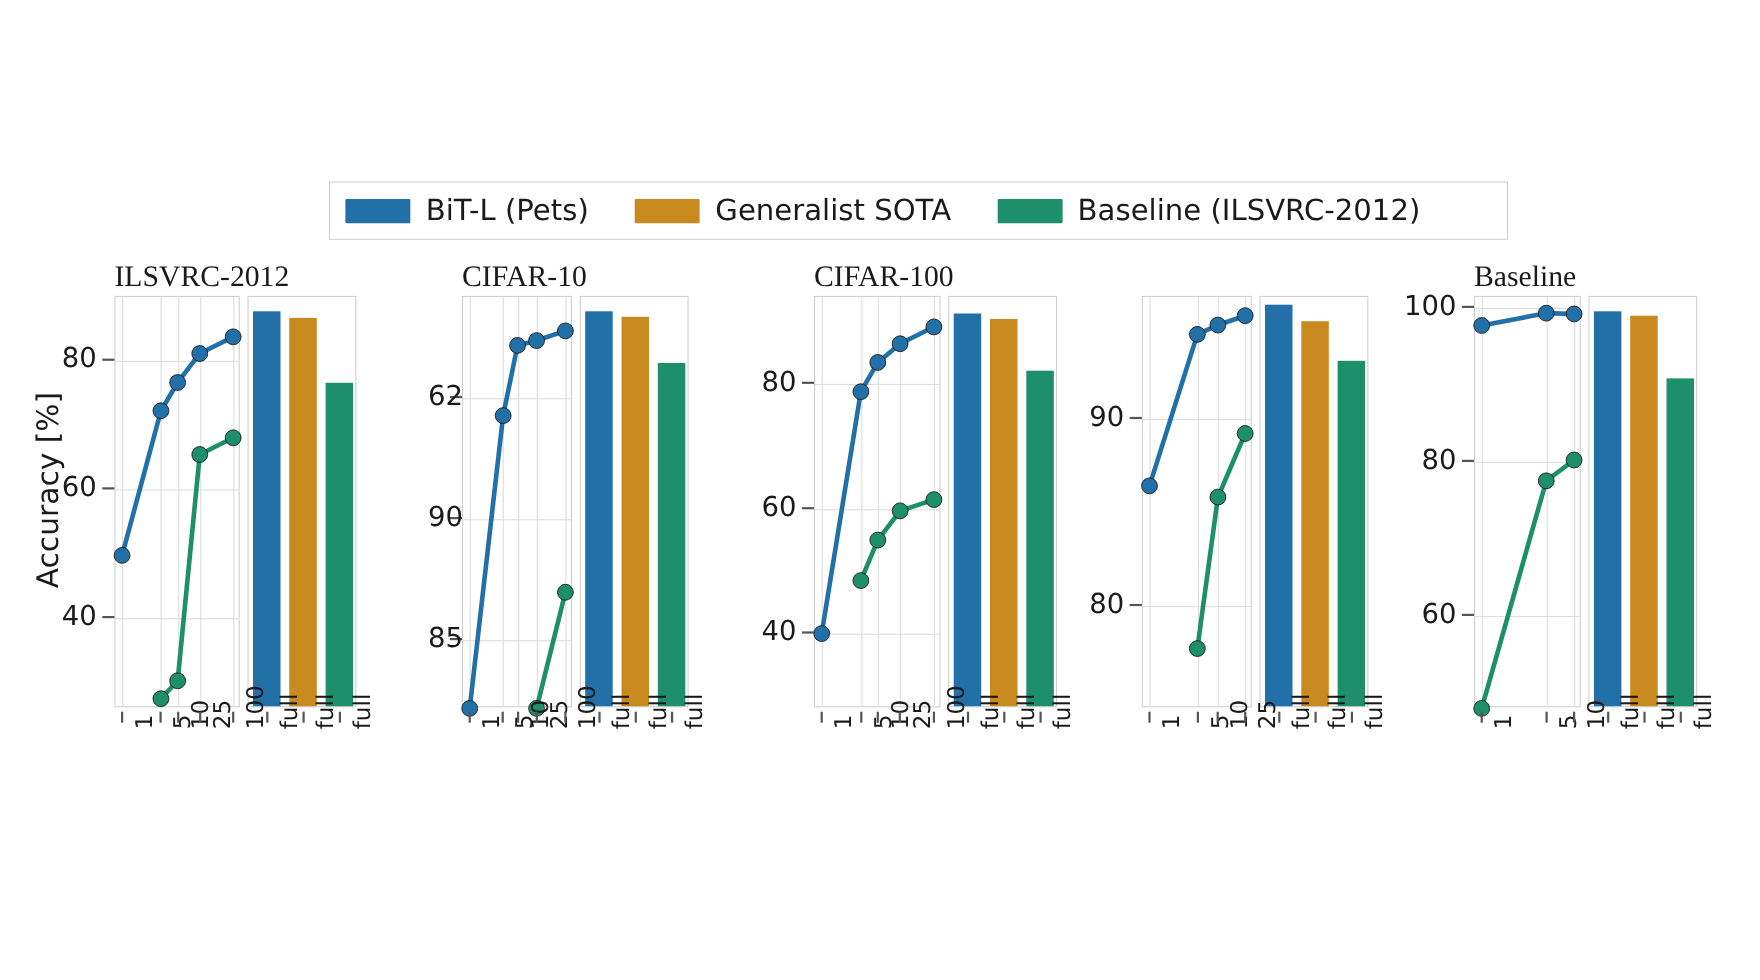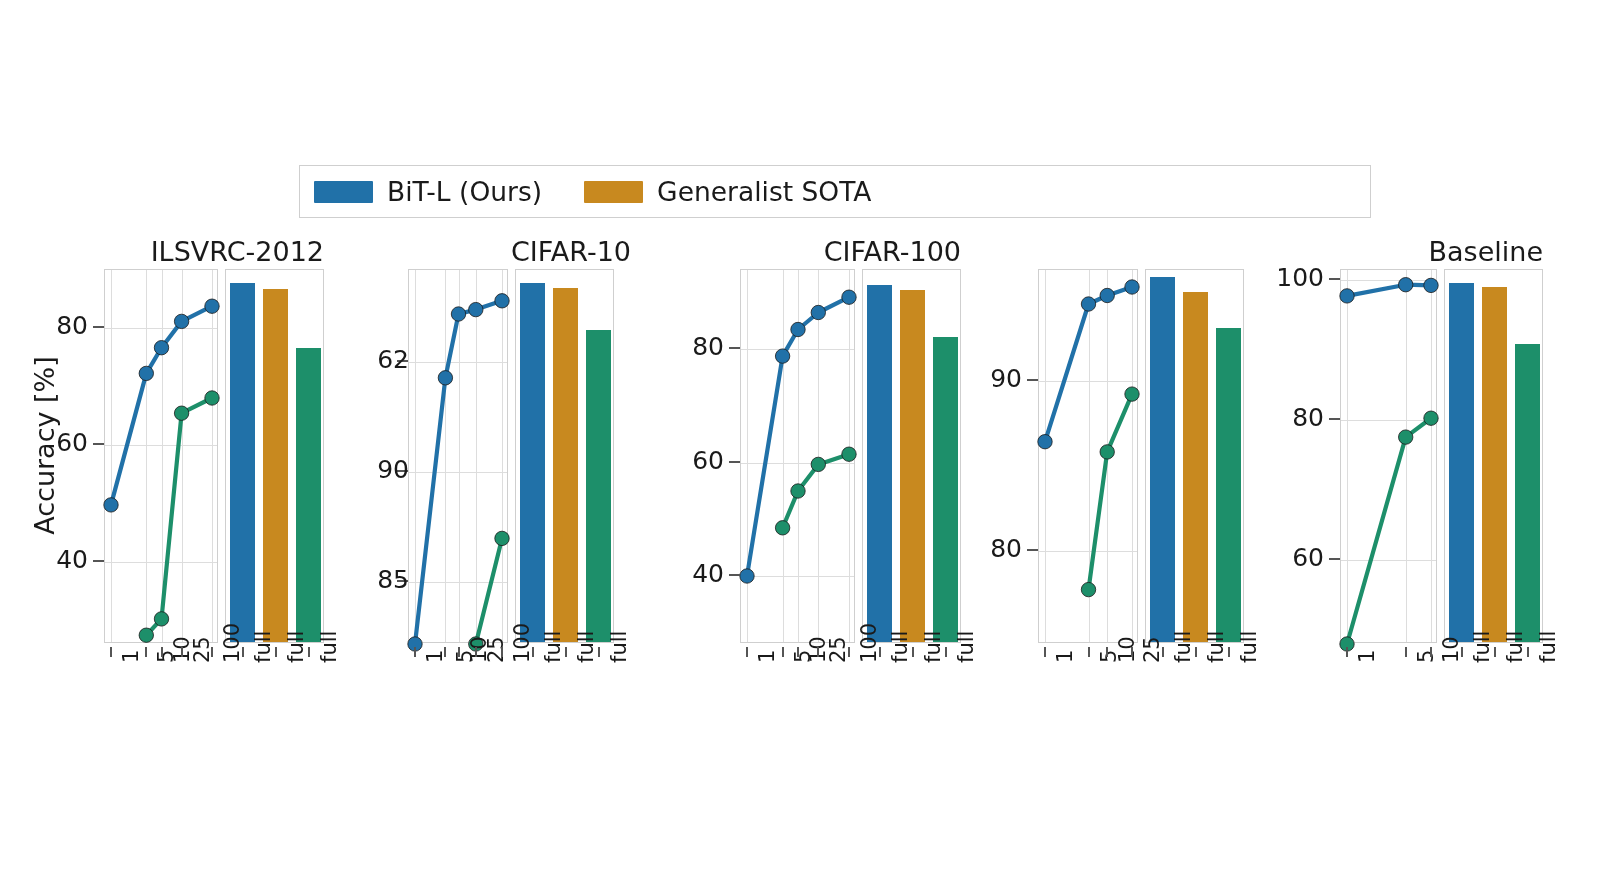--- a/index.html
+++ b/index.html
@@ -43,22 +43,23 @@
     transform:rotate(-90deg);
     font-size:27px;
     color:#1a1a1a;
     white-space:nowrap;
   }
 
   
   .panel{position:absolute;top:236px;height:450px;}
   .panel-title{
     position:absolute;left:0;top:0;width:100%;
-    text-align:right;font-size:27px;color:#1a1a1a;
+    text-align:left;font-size:27px;color:#1a1a1a;
     white-space:nowrap;
+    font-family:Liberation Serif, serif;
   }
   .axes{
     position:absolute;top:33px;height:374px;
     border:1px solid #cfcfcf;
     box-sizing:border-box;
     background:#ffffff;
     overflow:visible;
   }
   .axes.curve{left:0;}
   .axes.bars{}
@@ -95,25 +96,29 @@
   }
 </style>
 </head>
 <body>
 
 <div id="figure">
 
   <div id="legend">
     <div class="legend-entry">
       <span class="legend-swatch" style="background:#2171a8"></span>
-      <span class="legend-label">BiT-L (Ours)</span>
+      <span class="legend-label">BiT-L (Pets)</span>
     </div>
     <div class="legend-entry">
       <span class="legend-swatch" style="background:#c8891f"></span>
       <span class="legend-label">Generalist SOTA</span>
+    </div>
+    <div class="legend-entry">
+      <span class="legend-swatch" style="background:#1d8f6a"></span>
+      <span class="legend-label">Baseline (ILSVRC-2012)</span>
     </div>
   </div>
 
   <div id="ylabel">Accuracy [%]</div>
 
   <div id="panels-root">
       <div class="panel" style="left: 104px; width: 220px;">
         <div class="panel-title">ILSVRC-2012</div>
         <div class="axes curve" style="width: 114px;">
           <div class="gridline-v" style="left: 6px; background: rgb(221, 221, 221);"></div>
@@ -159,21 +164,21 @@
         <div class="tick-label" style="left: 85.596px; top: 427px;">25</div>
         <div class="tick-mark" style="left: 107px; top: 411px;"></div>
         <div class="tick-label" style="left: 116px; top: 427px;">100</div>
         <div class="tick-mark" style="left: 137.5px; top: 411px;"></div>
         <div class="tick-label" style="left: 146.5px; top: 427px;">full</div>
         <div class="tick-mark" style="left: 170.5px; top: 411px;"></div>
         <div class="tick-label" style="left: 179.5px; top: 427px;">full</div>
         <div class="tick-mark" style="left: 203.5px; top: 411px;"></div>
         <div class="tick-label" style="left: 212.5px; top: 427px;">full</div>
       </div>
-      <div class="panel" style="left: 408px; width: 223px;">
+      <div class="panel" style="left: 420px; width: 223px;">
         <div class="panel-title">CIFAR-10</div>
         <div class="axes curve" style="width: 100px;">
           <div class="gridline-v" style="left: 6px; background: rgb(221, 221, 221);"></div>
           <div class="gridline-v" style="left: 36.4052px; background: rgb(221, 221, 221);"></div>
           <div class="gridline-v" style="left: 49.5px; background: rgb(221, 221, 221);"></div>
           <div class="gridline-v" style="left: 66.8104px; background: rgb(221, 221, 221);"></div>
           <div class="gridline-v" style="left: 93px; background: rgb(221, 221, 221);"></div>
           <div class="gridline-h" style="top: 312.4px; background: rgb(221, 221, 221);"></div>
           <div class="gridline-h" style="top: 202.4px; background: rgb(221, 221, 221);"></div>
           <div class="gridline-h" style="top: 92.4px; background: rgb(221, 221, 221);"></div>

